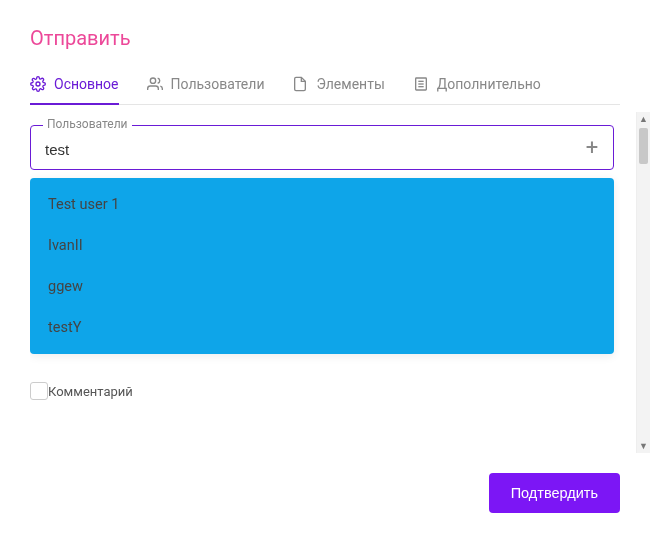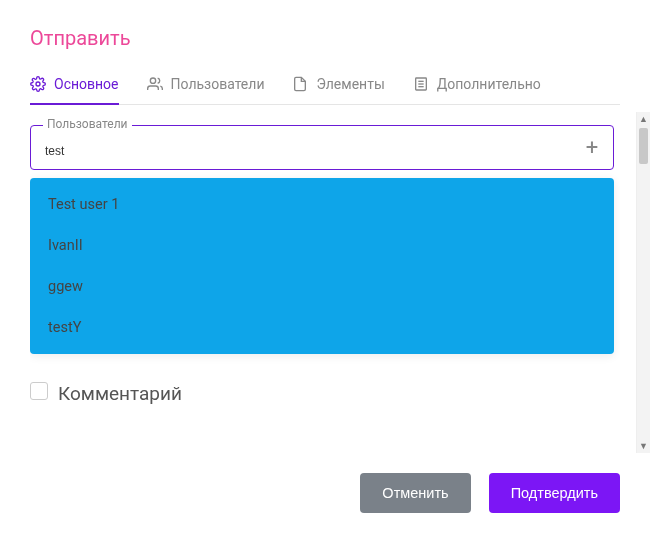--- a/index.html
+++ b/index.html
@@ -72,21 +72,21 @@
       top: -9px;
       left: 12px;
       background: #fff;
       padding: 0 4px;
       font-size: 12px;
       color: #888;
     }
     .field-input {
       border: none;
       outline: none;
-      font-size: 12px;
+      font-size: 15px;
       color: #333;
       width: 100%;
       background: transparent;
     }
     .plus-btn {
       position: absolute;
       right: 10px;
       top: 50%;
       transform: translateY(-50%);
       width: 22px;
@@ -109,23 +109,23 @@
     }
     .dropdown-item {
       padding: 12px 18px;
       font-size: 14.5px;
       color: #444;
       cursor: pointer;
     }
 
     .checkbox-row {
       display: flex;
-      align-items: flex-start;
-      gap: 10px;
-      font-size: 19px;
+      align-items: center;
+      gap: 0;
+      font-size: 13px;
       color: #555;
     }
     .checkbox {
       width: 18px;
       height: 18px;
       border: 1.5px solid #ccc;
       border-radius: 3px;
       cursor: pointer;
     }
 
@@ -247,21 +247,20 @@
     </div>
 
     <div class="checkbox-row">
       <div class="checkbox"></div>
       <span>Комментарий</span>
     </div>
 
   </div>
 
   <div class="footer">
-    <button class="btn btn-cancel">Отменить</button>
     <button class="btn btn-confirm">Подтвердить</button>
   </div>
 </div>
 
 <div class="scrollbar">
   <div class="scrollbar-arrow up">▲</div>
   <div class="scrollbar-thumb"></div>
   <div class="scrollbar-arrow down">▼</div>
 </div>
 

